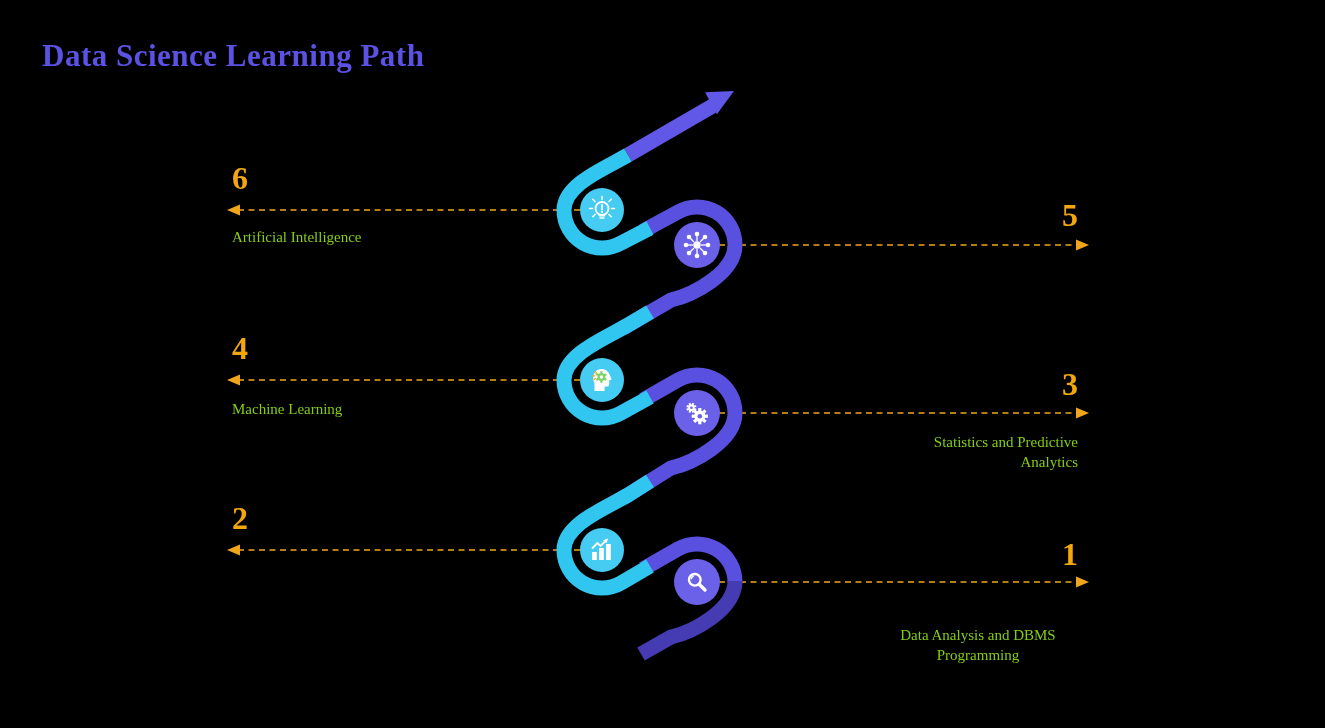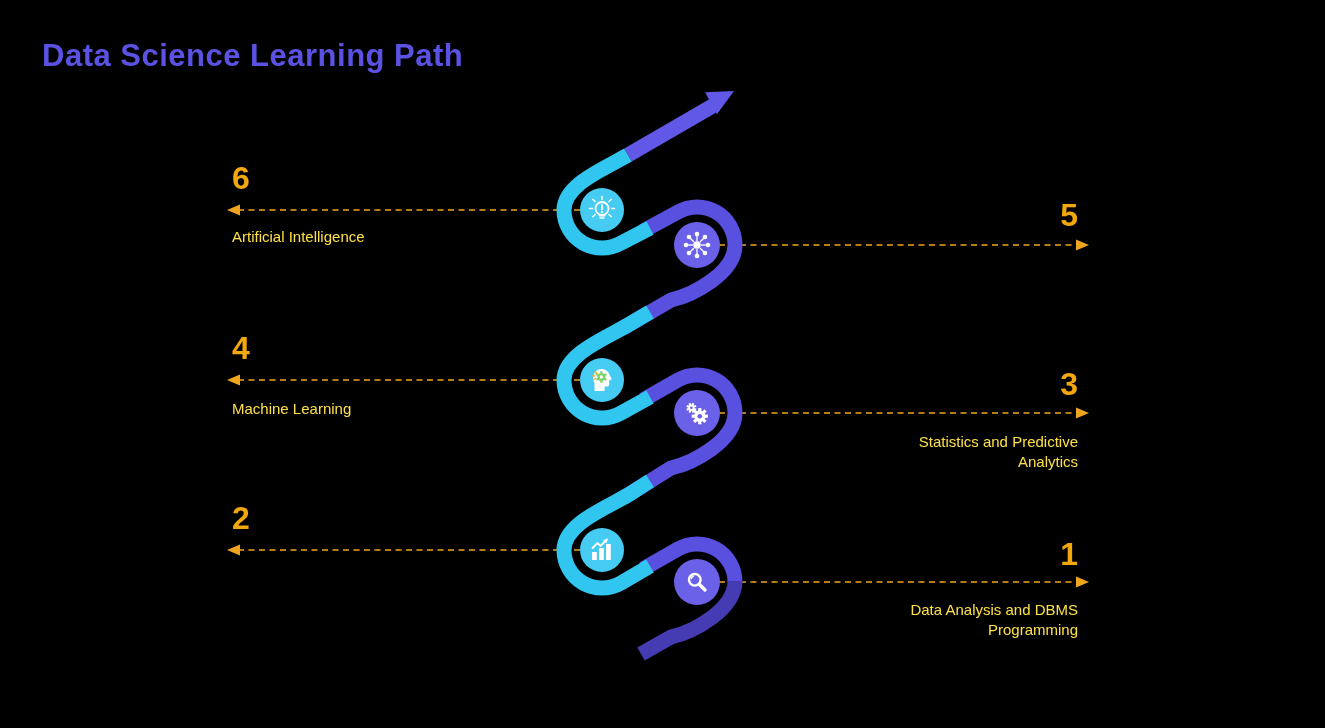--- a/index.html
+++ b/index.html
@@ -1,35 +1,35 @@
 <!DOCTYPE html>
 <html><head>
 <meta charset="utf-8">
 <style>
   html,body{margin:0;padding:0;background:#000;}
   .stage{
     position:relative;
     width:1325px;height:728px;
     background:#000000;
     overflow:hidden;
-    font-family:Liberation Sans, sans-serif;
+    font-family:Liberation Serif, serif;
   }
   .title{
     position:absolute;left:42px;top:38px;
     font-size:31px;font-weight:bold;color:#5B52E4;
     letter-spacing:.5px;white-space:nowrap;
   }
   .pathsvg{position:absolute;left:0;top:0;}
   .num{
     position:absolute;
     font-size:32px;font-weight:bold;line-height:30px;color:#F2A70D;
   }
   .lbl{
     position:absolute;
-    font-size:15px;line-height:20px;color:#fde047;
+    font-size:15px;line-height:20px;color:#84cc16;
   }
   .left-txt{left:232px;width:330px;text-align:left;}
   .right-txt{left:878px;width:200px;text-align:right;}
 </style>
 </head>
 <body>
 
 <div class="stage">
 
   <div class="title">Data Science Learning Path</div>
@@ -193,15 +193,15 @@
 
   <div class="num left-txt" style="top:333px;">4</div>
   <div class="lbl left-txt" style="top:399px;">Machine Learning</div>
 
   <div class="num right-txt" style="top:369px;">3</div>
   <div class="lbl right-txt" style="top:432px;">Statistics and Predictive Analytics</div>
 
   <div class="num left-txt" style="top:503px;">2</div>
 
   <div class="num right-txt" style="top:539px;">1</div>
-  <div class="lbl right-txt" style="top:600px;">Data Analysis and DBMS Programming</div>
+  <div class="lbl right-txt" style="top:625px;text-align:center;">Data Analysis and DBMS Programming</div>
 
 </div>
 
 </body></html>

